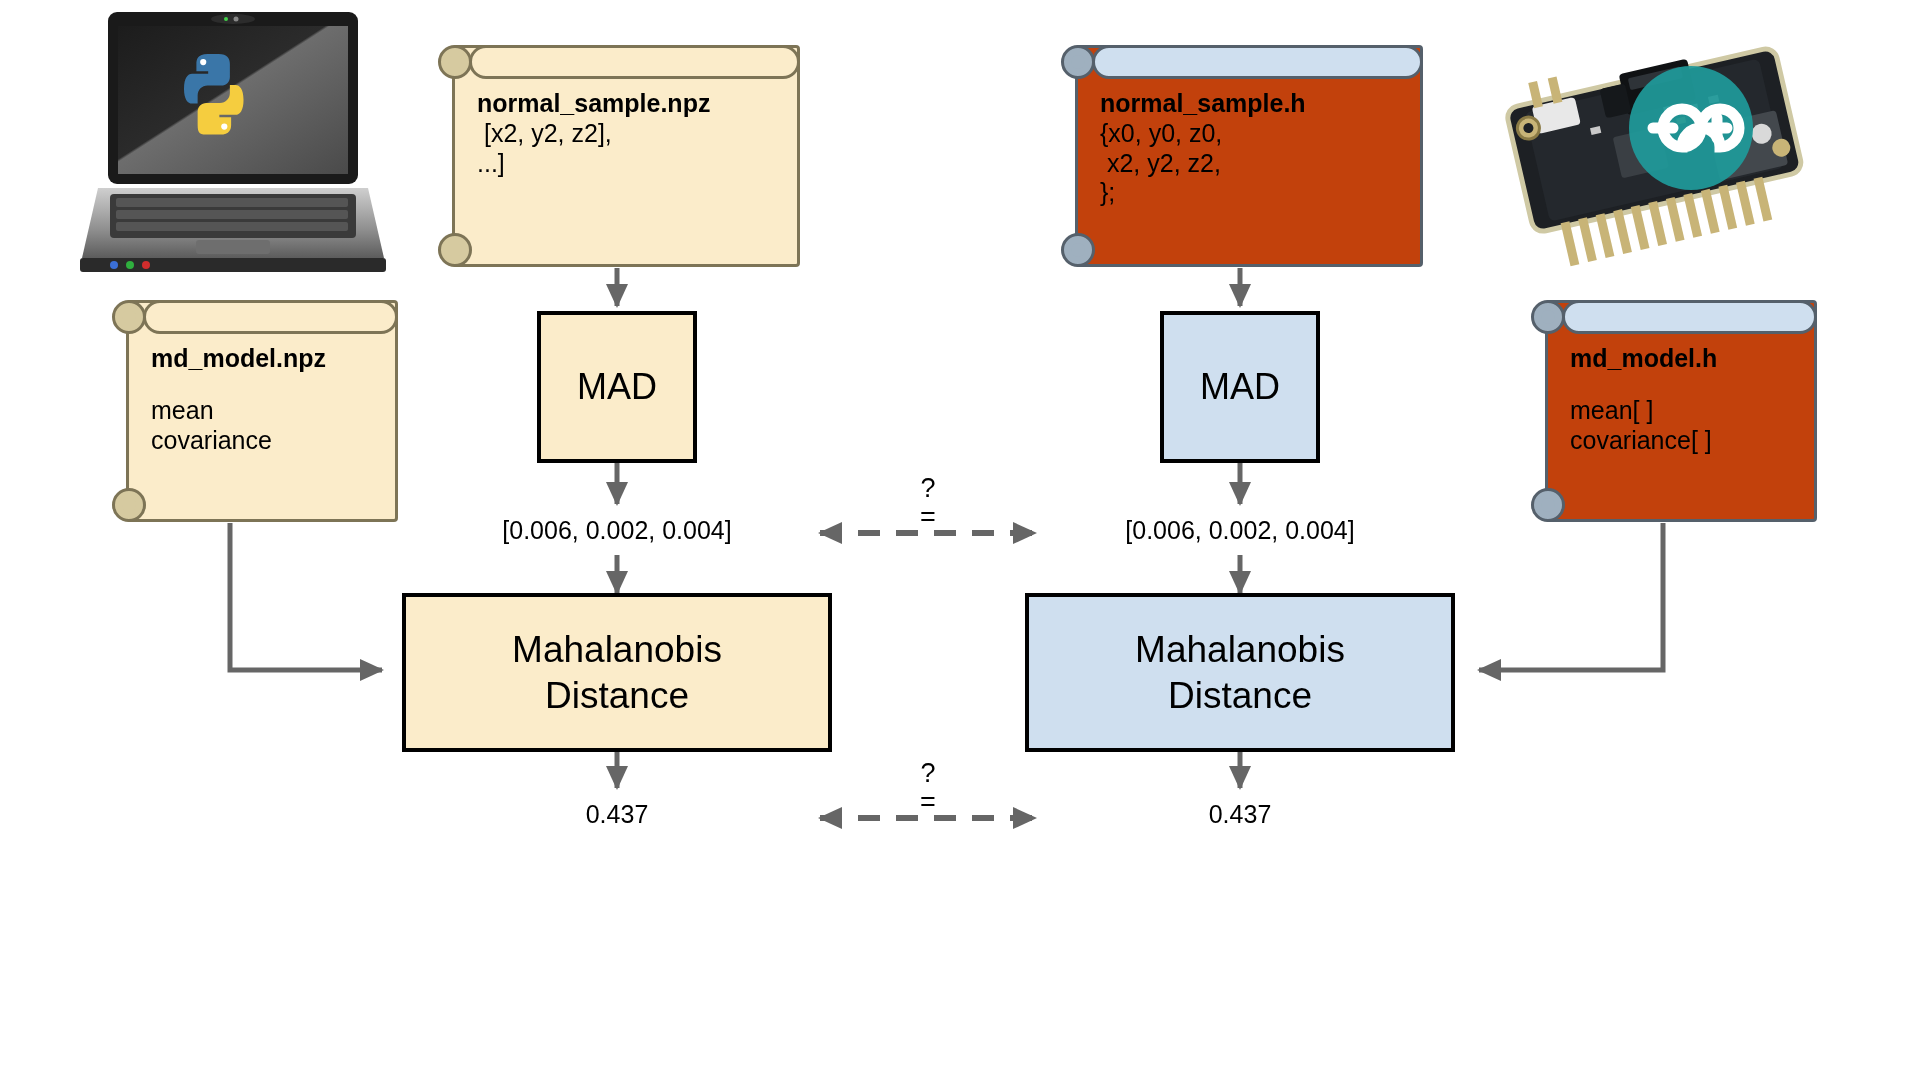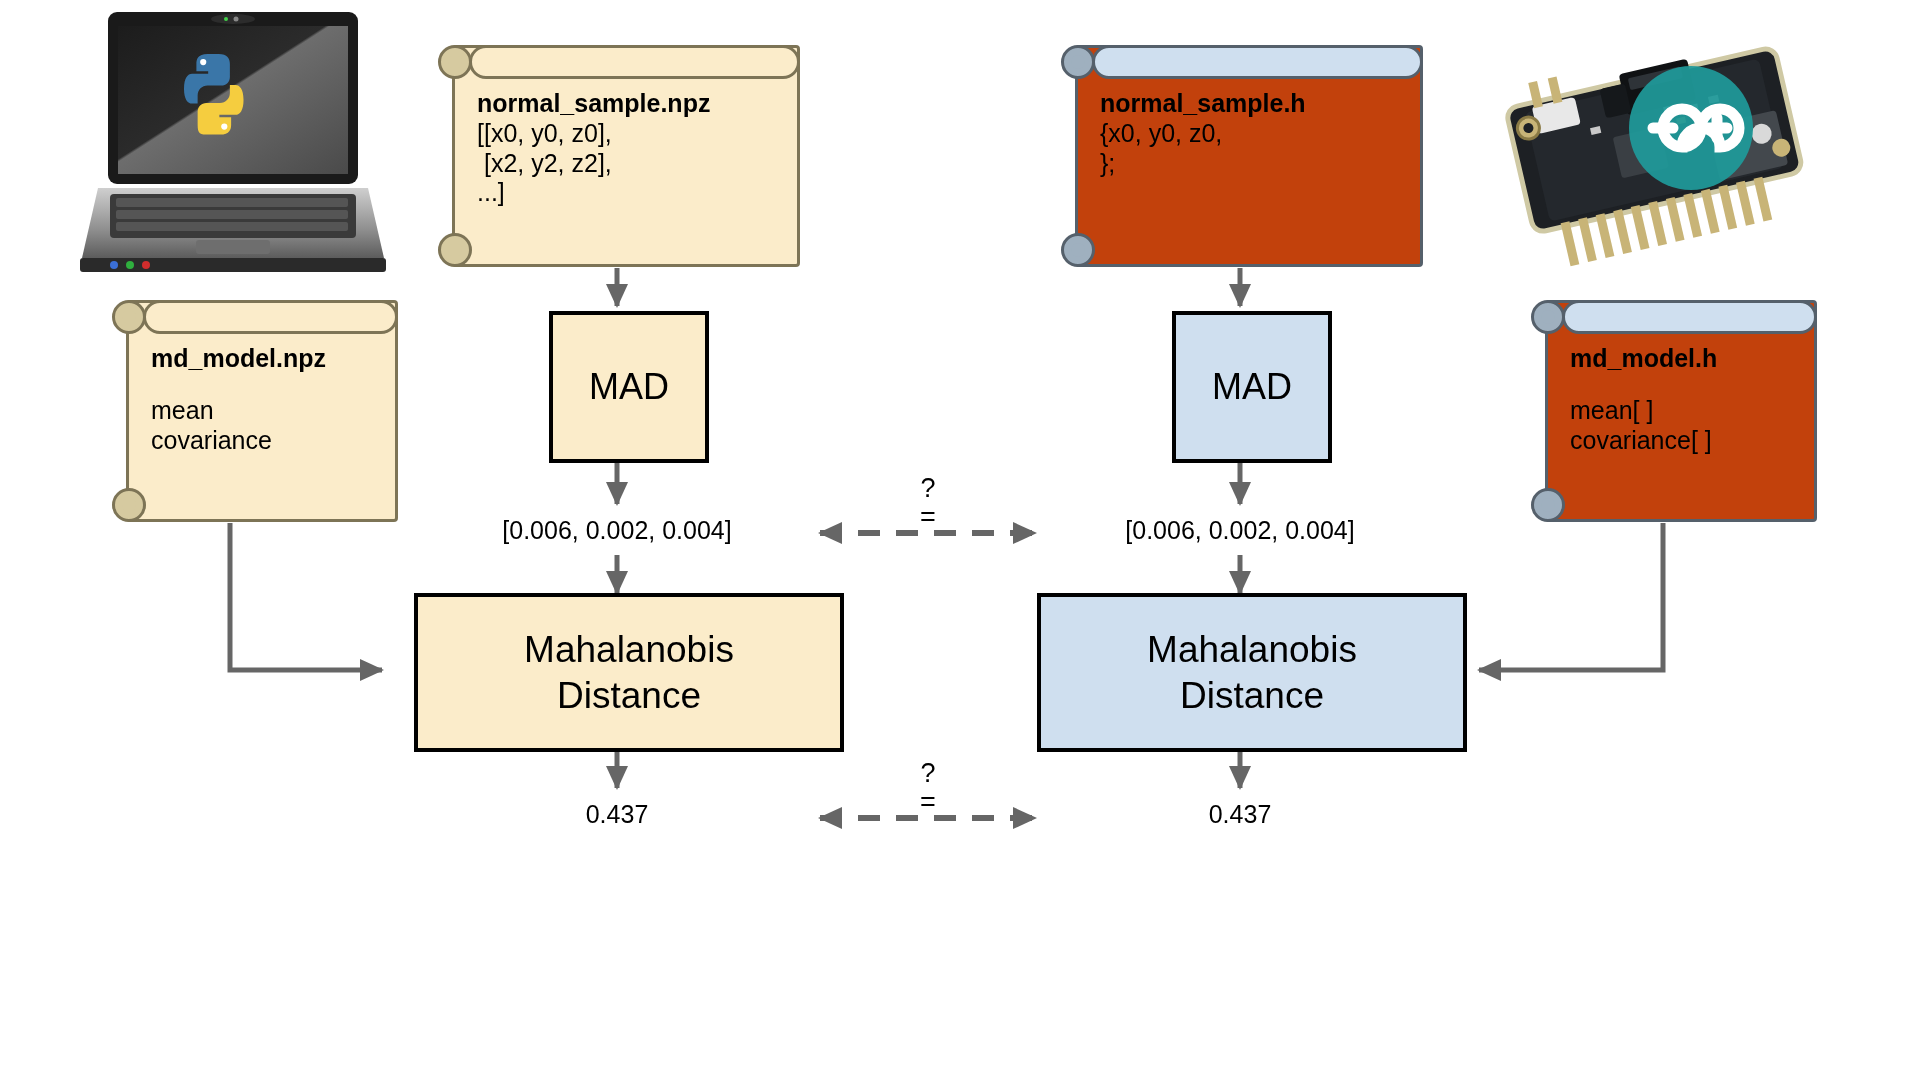--- a/index.html
+++ b/index.html
@@ -28,21 +28,21 @@
   .note.b .cap{background:#cfdfef;border-color:#55606b;}
   .note .body{position:absolute;left:14px;right:6px;top:34px;bottom:4px;
         padding:6px 6px 0 8px;}
   .note .title{font-weight:bold;font-size:25px;line-height:1.25;}
   .note .line{font-size:25px;line-height:1.18;white-space:pre;}
   .note .gap{height:22px;}
 
   
   .pbox{position:absolute;box-sizing:border-box;border:4px solid #000;
         display:flex;align-items:center;justify-content:center;
-        text-align:center;line-height:1.22;margin-left:12px;}
+        text-align:center;line-height:1.22;}
   .pbox.y{background:#fbecca;}
   .pbox.b{background:#cfdfef;}
   .mad{font-size:36px;}
   .mdist{font-size:37px;align-items:center;}
 
   
   .val{position:absolute;font-size:25px;white-space:nowrap;}
   .val.center{transform:translateX(-50%);}
 
   
@@ -198,33 +198,33 @@
       </g>
     </g>
   </svg>
 
   <div class="note y" style="left:452px;top:45px;width:348px;height:222px;">
     <div class="cap"></div>
     <div class="roll rolltop"></div>
     <div class="roll rollbot"></div>
     <div class="body">
       <div class="title">normal_sample.npz</div>
-      <div class="line">[[x0, y0, z0],</div>
       <div class="line"> [x2, y2, z2],</div>
       <div class="line">...]</div>
     </div>
   </div>
 
   <div class="note b" style="left:1075px;top:45px;width:348px;height:222px;">
     <div class="cap"></div>
     <div class="roll rolltop"></div>
     <div class="roll rollbot"></div>
     <div class="body">
       <div class="title">normal_sample.h</div>
       <div class="line">{x0, y0, z0,</div>
+      <div class="line"> x2, y2, z2,</div>
       <div class="line">};</div>
     </div>
   </div>
 
   <div class="note y" style="left:110px;top:300px;width:272px;height:222px;margin-left:16px;">
     <div class="cap"></div>
     <div class="roll rolltop"></div>
     <div class="roll rollbot"></div>
     <div class="body">
       <div class="title">md_model.npz</div>

